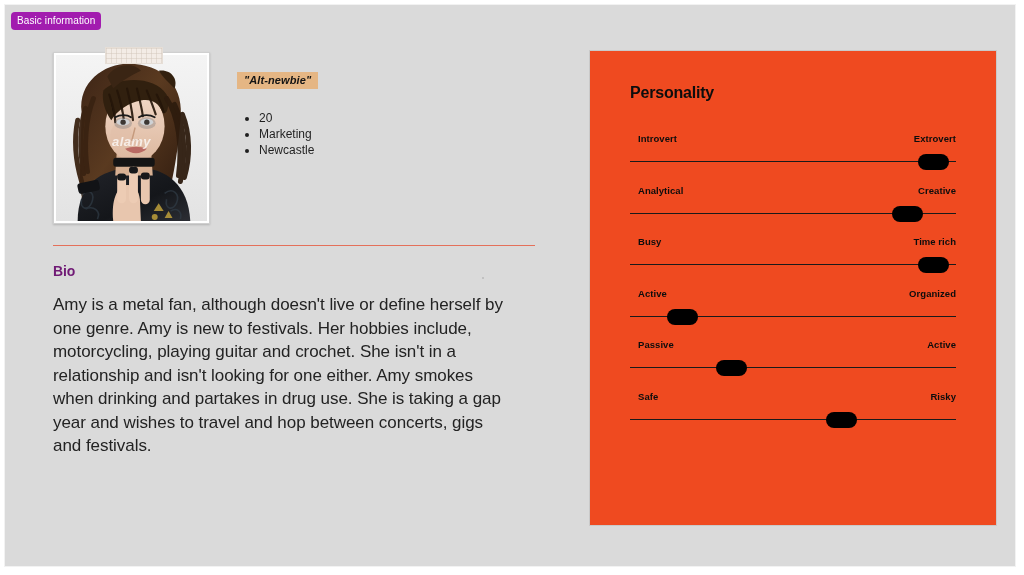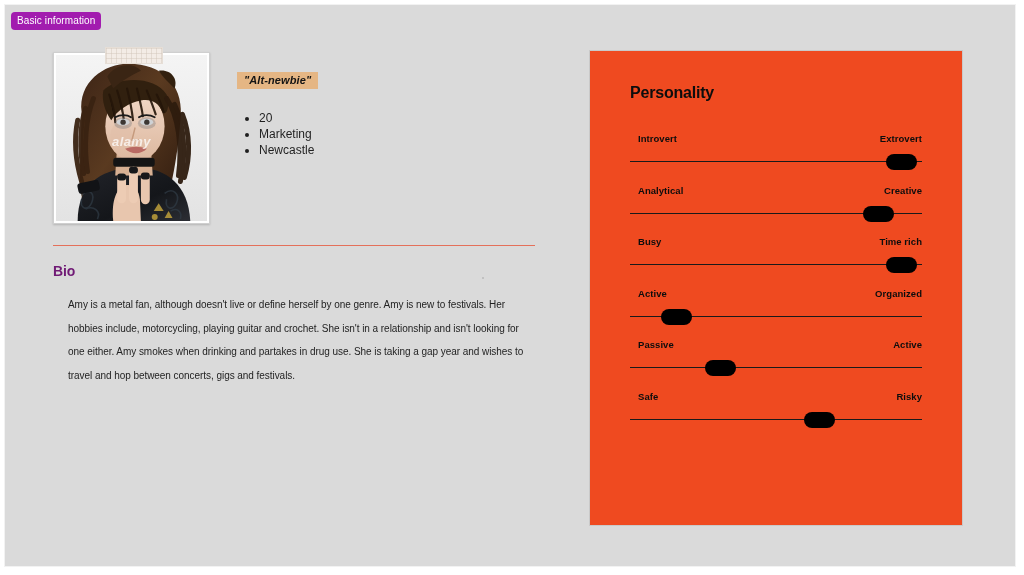--- a/index.html
+++ b/index.html
@@ -161,22 +161,22 @@
 
   .bio-heading {
     margin: 17px 0 8px 0;
     font-size: 14px;
     font-weight: bold;
     color: #701a75;
     letter-spacing: -0.1px;
   }
 
   .bio-body {
-    margin: 14px 0 0 15px;
-    font-size: 10px;
+    margin: 14px 0 0 0;
+    font-size: 17px;
     line-height: 23.5px;
     color: #232323;
     width: 462px;
     letter-spacing: -0.05px;
   }
 
   .speck {
     position: absolute;
     left: 477px;
     top: 272px;
@@ -184,21 +184,21 @@
     height: 2px;
     background: #b9b9b9;
     border-radius: 50%;
   }
 
   
   .panel {
     position: absolute;
     left: 584px;
     top: 45px;
-    width: 374px;
+    width: 408px;
     height: 476px;
     background: #ef4a20;
     border: 1px solid #c9c9c9;
     box-sizing: border-box;
   }
 
   .panel-title {
     position: absolute;
     left: 40px;
     top: 33px;

